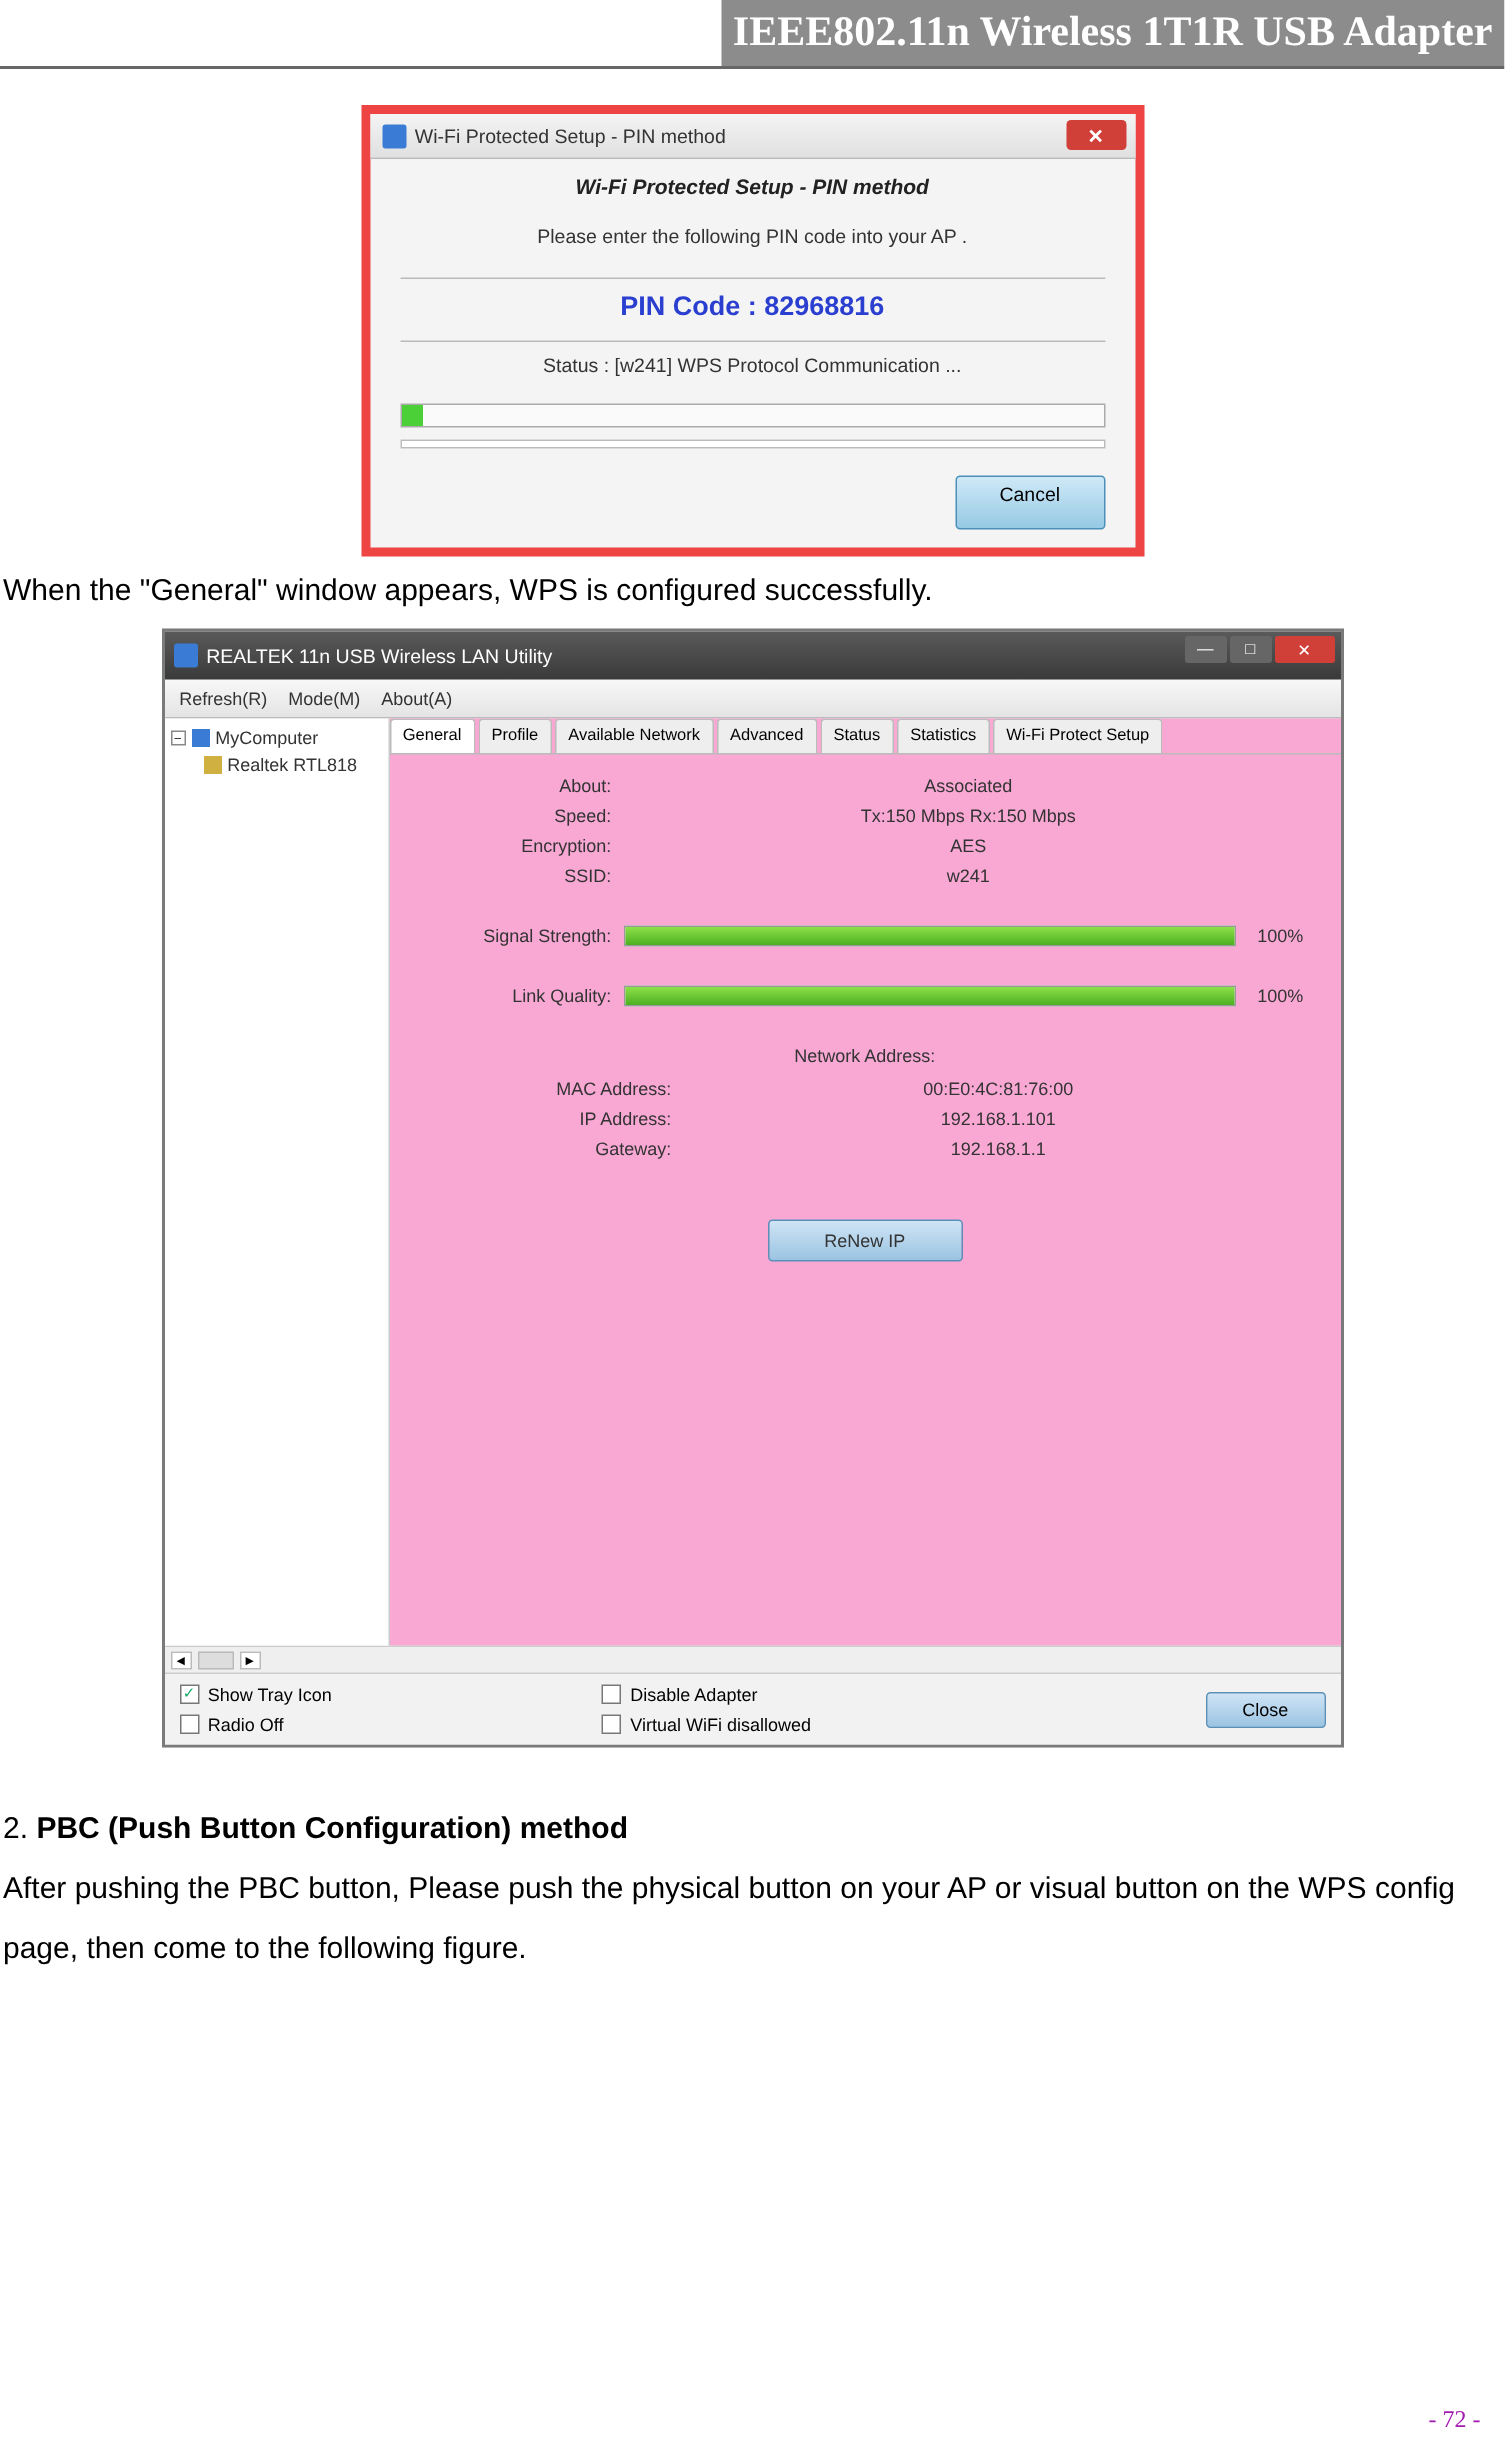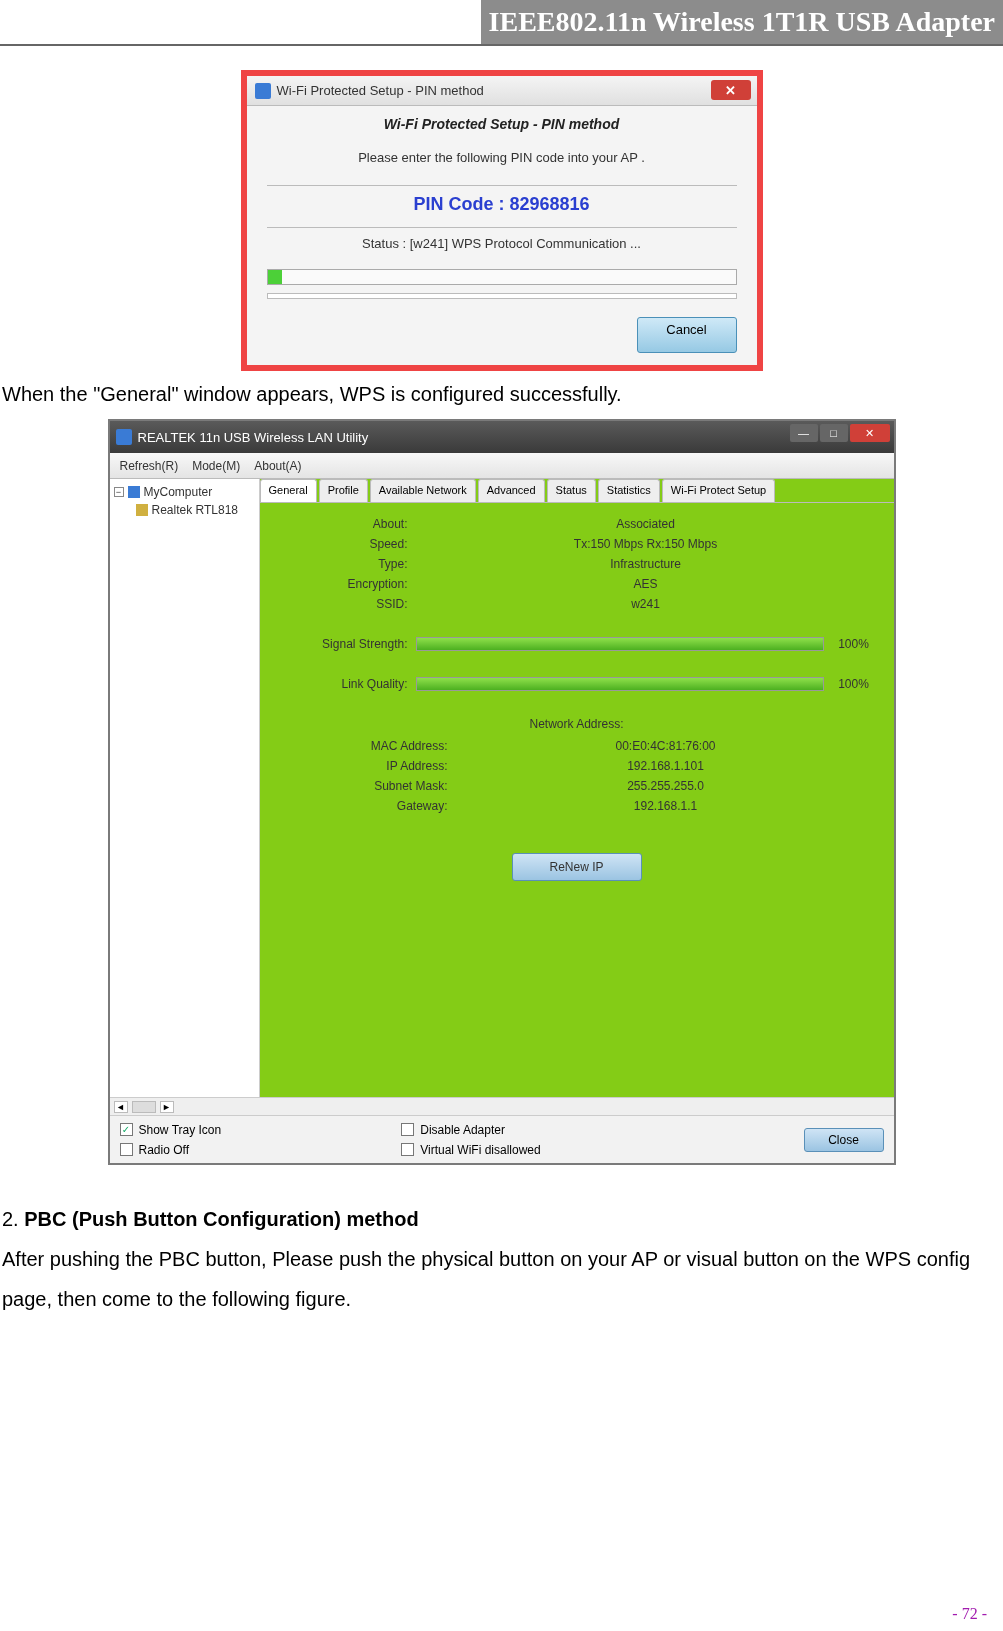--- a/index.html
+++ b/index.html
@@ -107,21 +107,21 @@
   .dlg2-winbtn { width: 28px; height: 18px; background: #666; border-radius: 2px; display: flex; align-items: center; justify-content: center; font-size: 11px; color: #fff;}
   .dlg2-winbtn.close { background: #d04038; width: 40px;}
   .dlg2-menubar { height: 26px; background: linear-gradient(#f8f8f8,#e4e4e4); border-bottom: 1px solid #bbb; display: flex; align-items: center; font-size: 12px; gap: 14px; padding-left: 10px; color: #333;}
   .dlg2-body { display: flex; height: 618px; }
   .dlg2-tree { width: 150px; border-right: 1px solid #ccc; background: #fff; padding: 6px 4px; font-size: 12px; color: #333;}
   .tree-root { display: flex; align-items: center; gap: 4px; margin-bottom: 4px; }
   .tree-root .toggle { width: 10px; height: 10px; border: 1px solid #888; font-size: 9px; line-height: 8px; text-align: center; }
   .tree-child { margin-left: 22px; display: flex; align-items: center; gap: 4px; text-align: right; }
   .tree-icon { width: 12px; height: 12px; background: #3a7bd5; }
   .tree-child .tree-icon { background: #d0b040; }
-  .dlg2-main { flex: 1; background: #84cc16; position: relative; }
+  .dlg2-main { flex: 1; background: #f9a8d4; position: relative; }
   .tabs { display: flex; height: 24px; border-bottom: 1px solid #bbb; font-size: 11px; }
   .tab { padding: 4px 8px; border: 1px solid #bbb; border-bottom: none; margin-right: 2px; background: #eee; border-radius: 3px 3px 0 0;}
   .tab.active { background: #fff; }
   .panel { padding: 14px 18px 10px 18px; font-size: 12px; color: #333; }
   .kv { display: flex; margin-bottom: 6px; }
   .kv .k { width: 130px; text-align: right; margin-right: 8px; }
   .kv .v { flex: 1; }
   .bar-row { display: flex; align-items: center; margin: 26px 0; }
   .bar-row .k { width: 130px; text-align: right; margin-right: 8px; }
   .bar { flex: 1; height: 14px; border: 1px solid #999; background: #fff; margin-right: 8px; position: relative;}
@@ -227,24 +227,20 @@
           <div class="panel">
             <div class="kv">
                 <div class="k">About:</div>
                 <div class="v">Associated</div>
               </div>
             <div class="kv">
                 <div class="k">Speed:</div>
                 <div class="v">Tx:150 Mbps Rx:150 Mbps</div>
               </div>
             <div class="kv">
-                <div class="k">Type:</div>
-                <div class="v">Infrastructure</div>
-              </div>
-            <div class="kv">
                 <div class="k">Encryption:</div>
                 <div class="v">AES</div>
               </div>
             <div class="kv">
                 <div class="k">SSID:</div>
                 <div class="v">w241</div>
               </div>
 
             <div class="bar-row">
               <div class="k">Signal Strength:</div>
@@ -265,24 +261,20 @@
             <div style="margin-left:40px;">
               <div class="kv">
                   <div class="k">MAC Address:</div>
                   <div class="v">00:E0:4C:81:76:00</div>
                 </div>
               <div class="kv">
                   <div class="k">IP Address:</div>
                   <div class="v">192.168.1.101</div>
                 </div>
               <div class="kv">
-                  <div class="k">Subnet Mask:</div>
-                  <div class="v">255.255.255.0</div>
-                </div>
-              <div class="kv">
                   <div class="k">Gateway:</div>
                   <div class="v">192.168.1.1</div>
                 </div>
             </div>
 
             <div class="renew-wrap">
               <div class="btn-renew">ReNew IP</div>
             </div>
           </div>
         </div>

